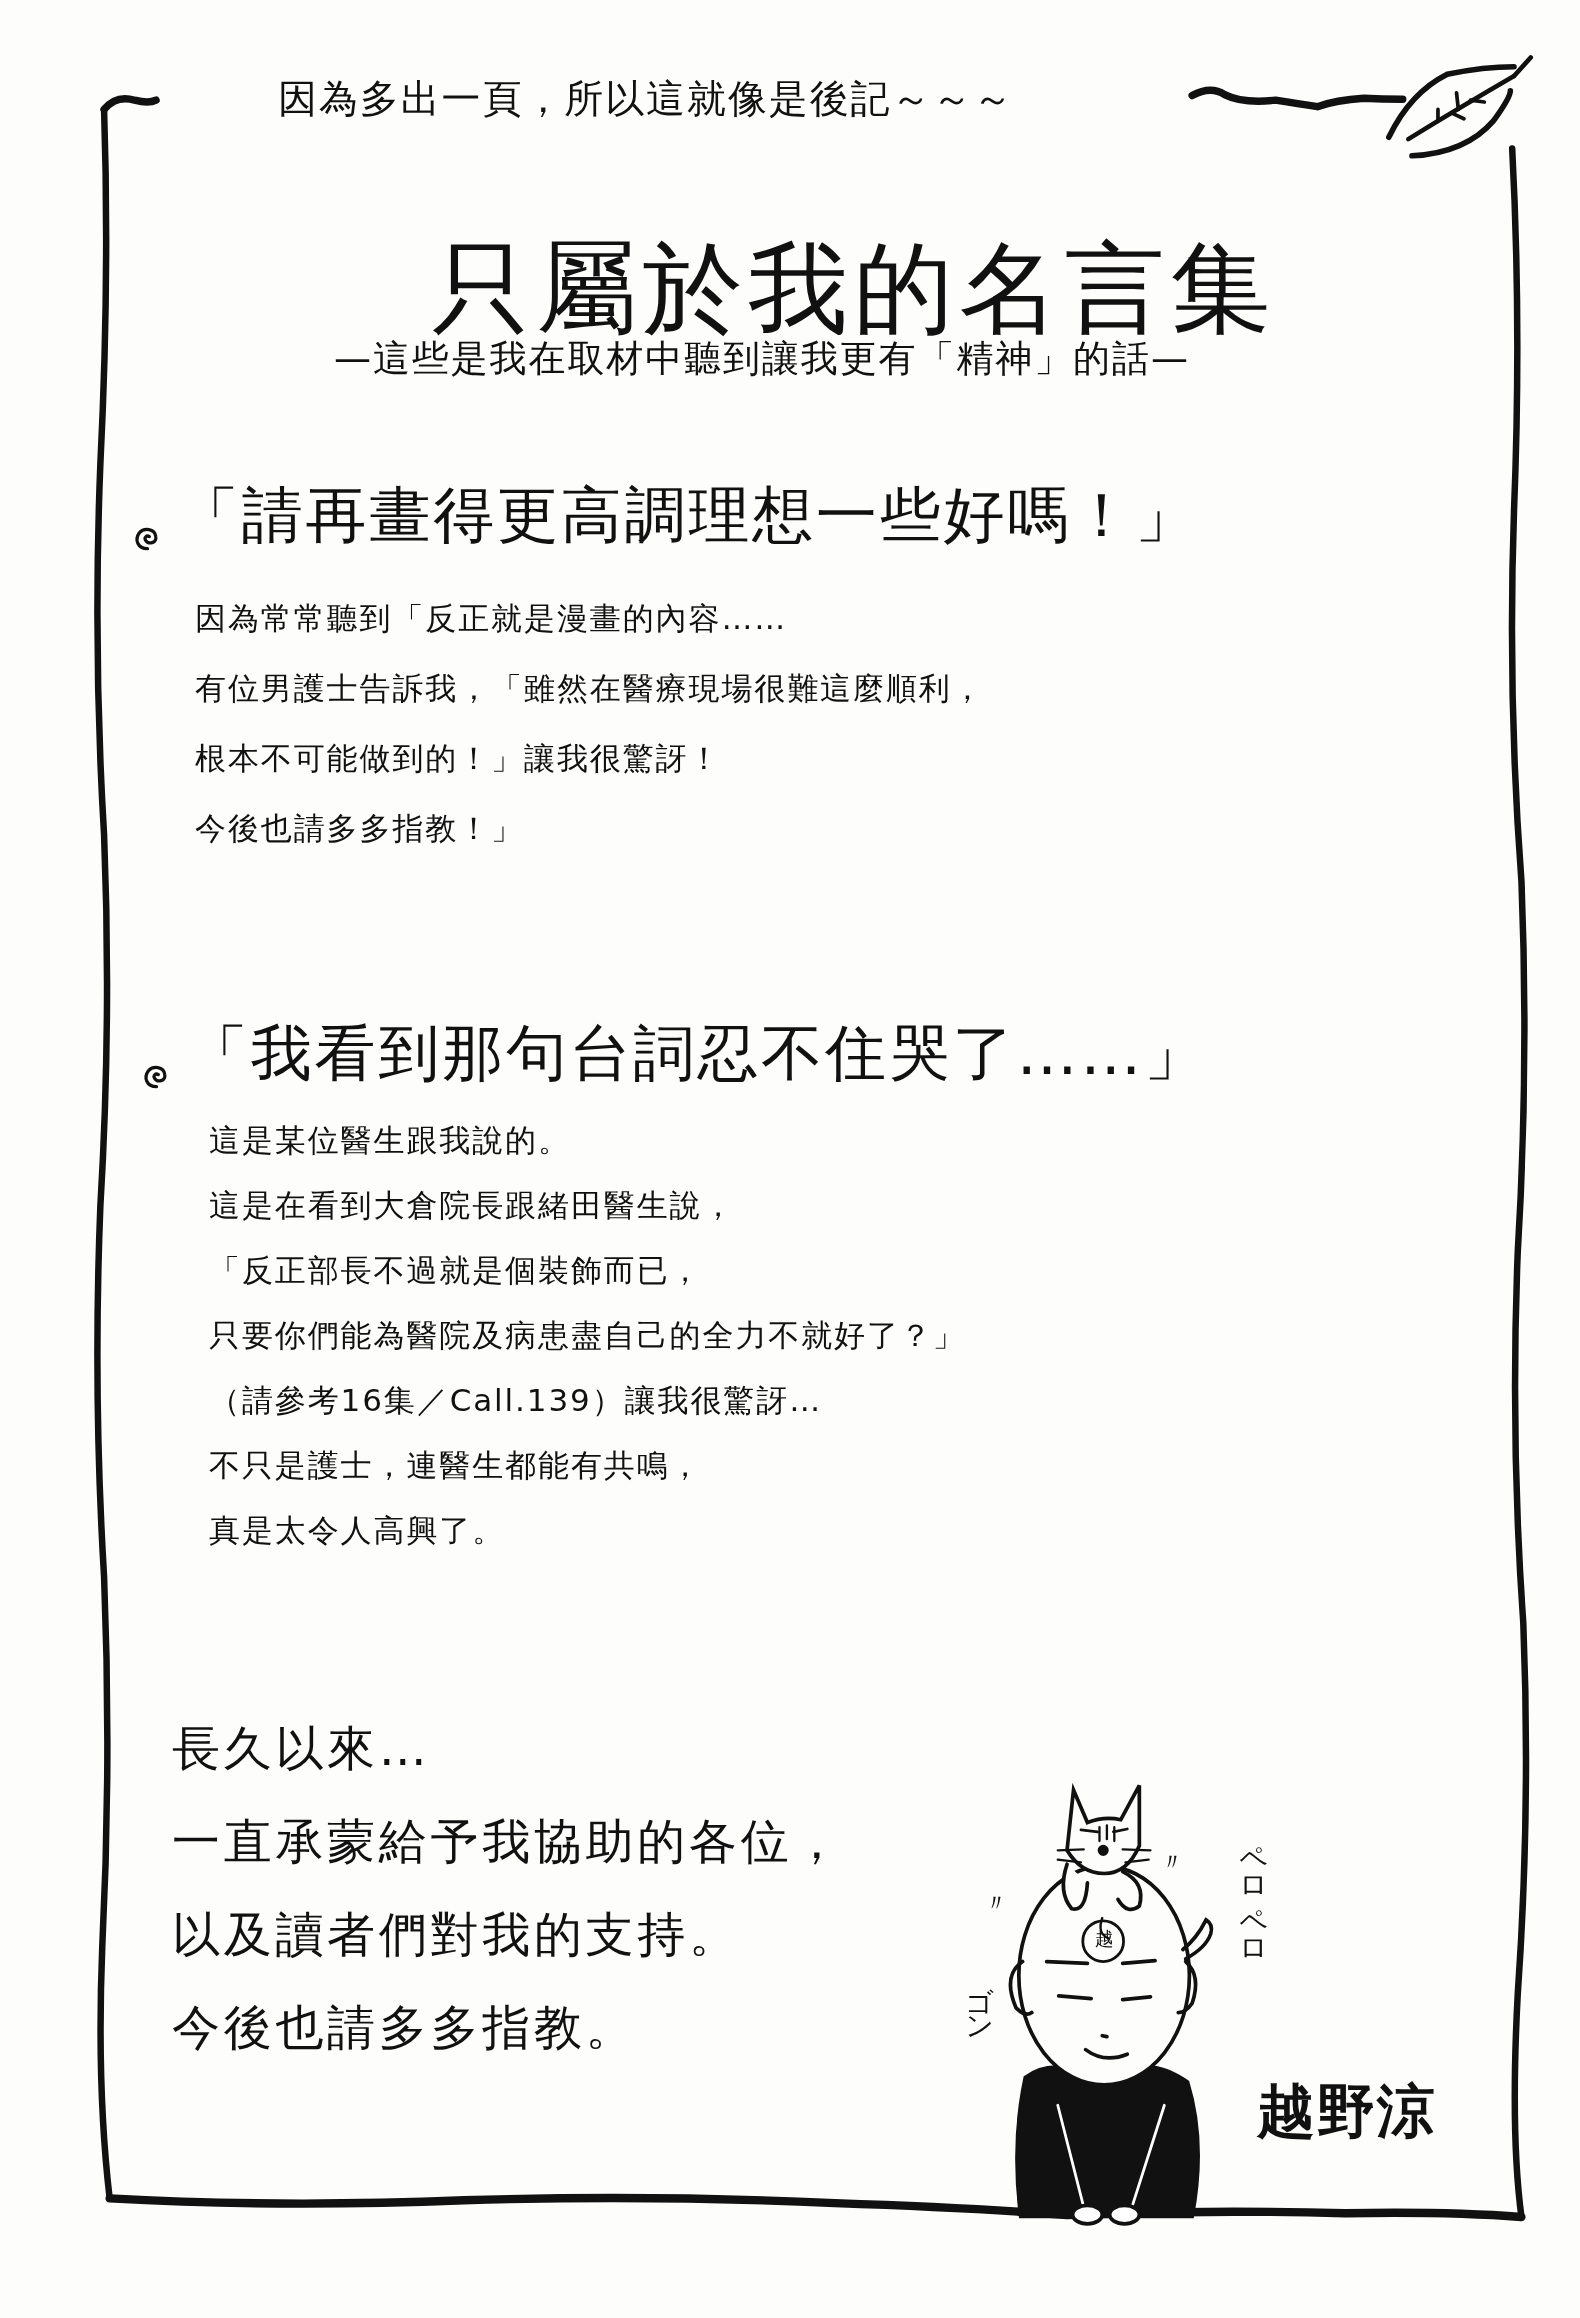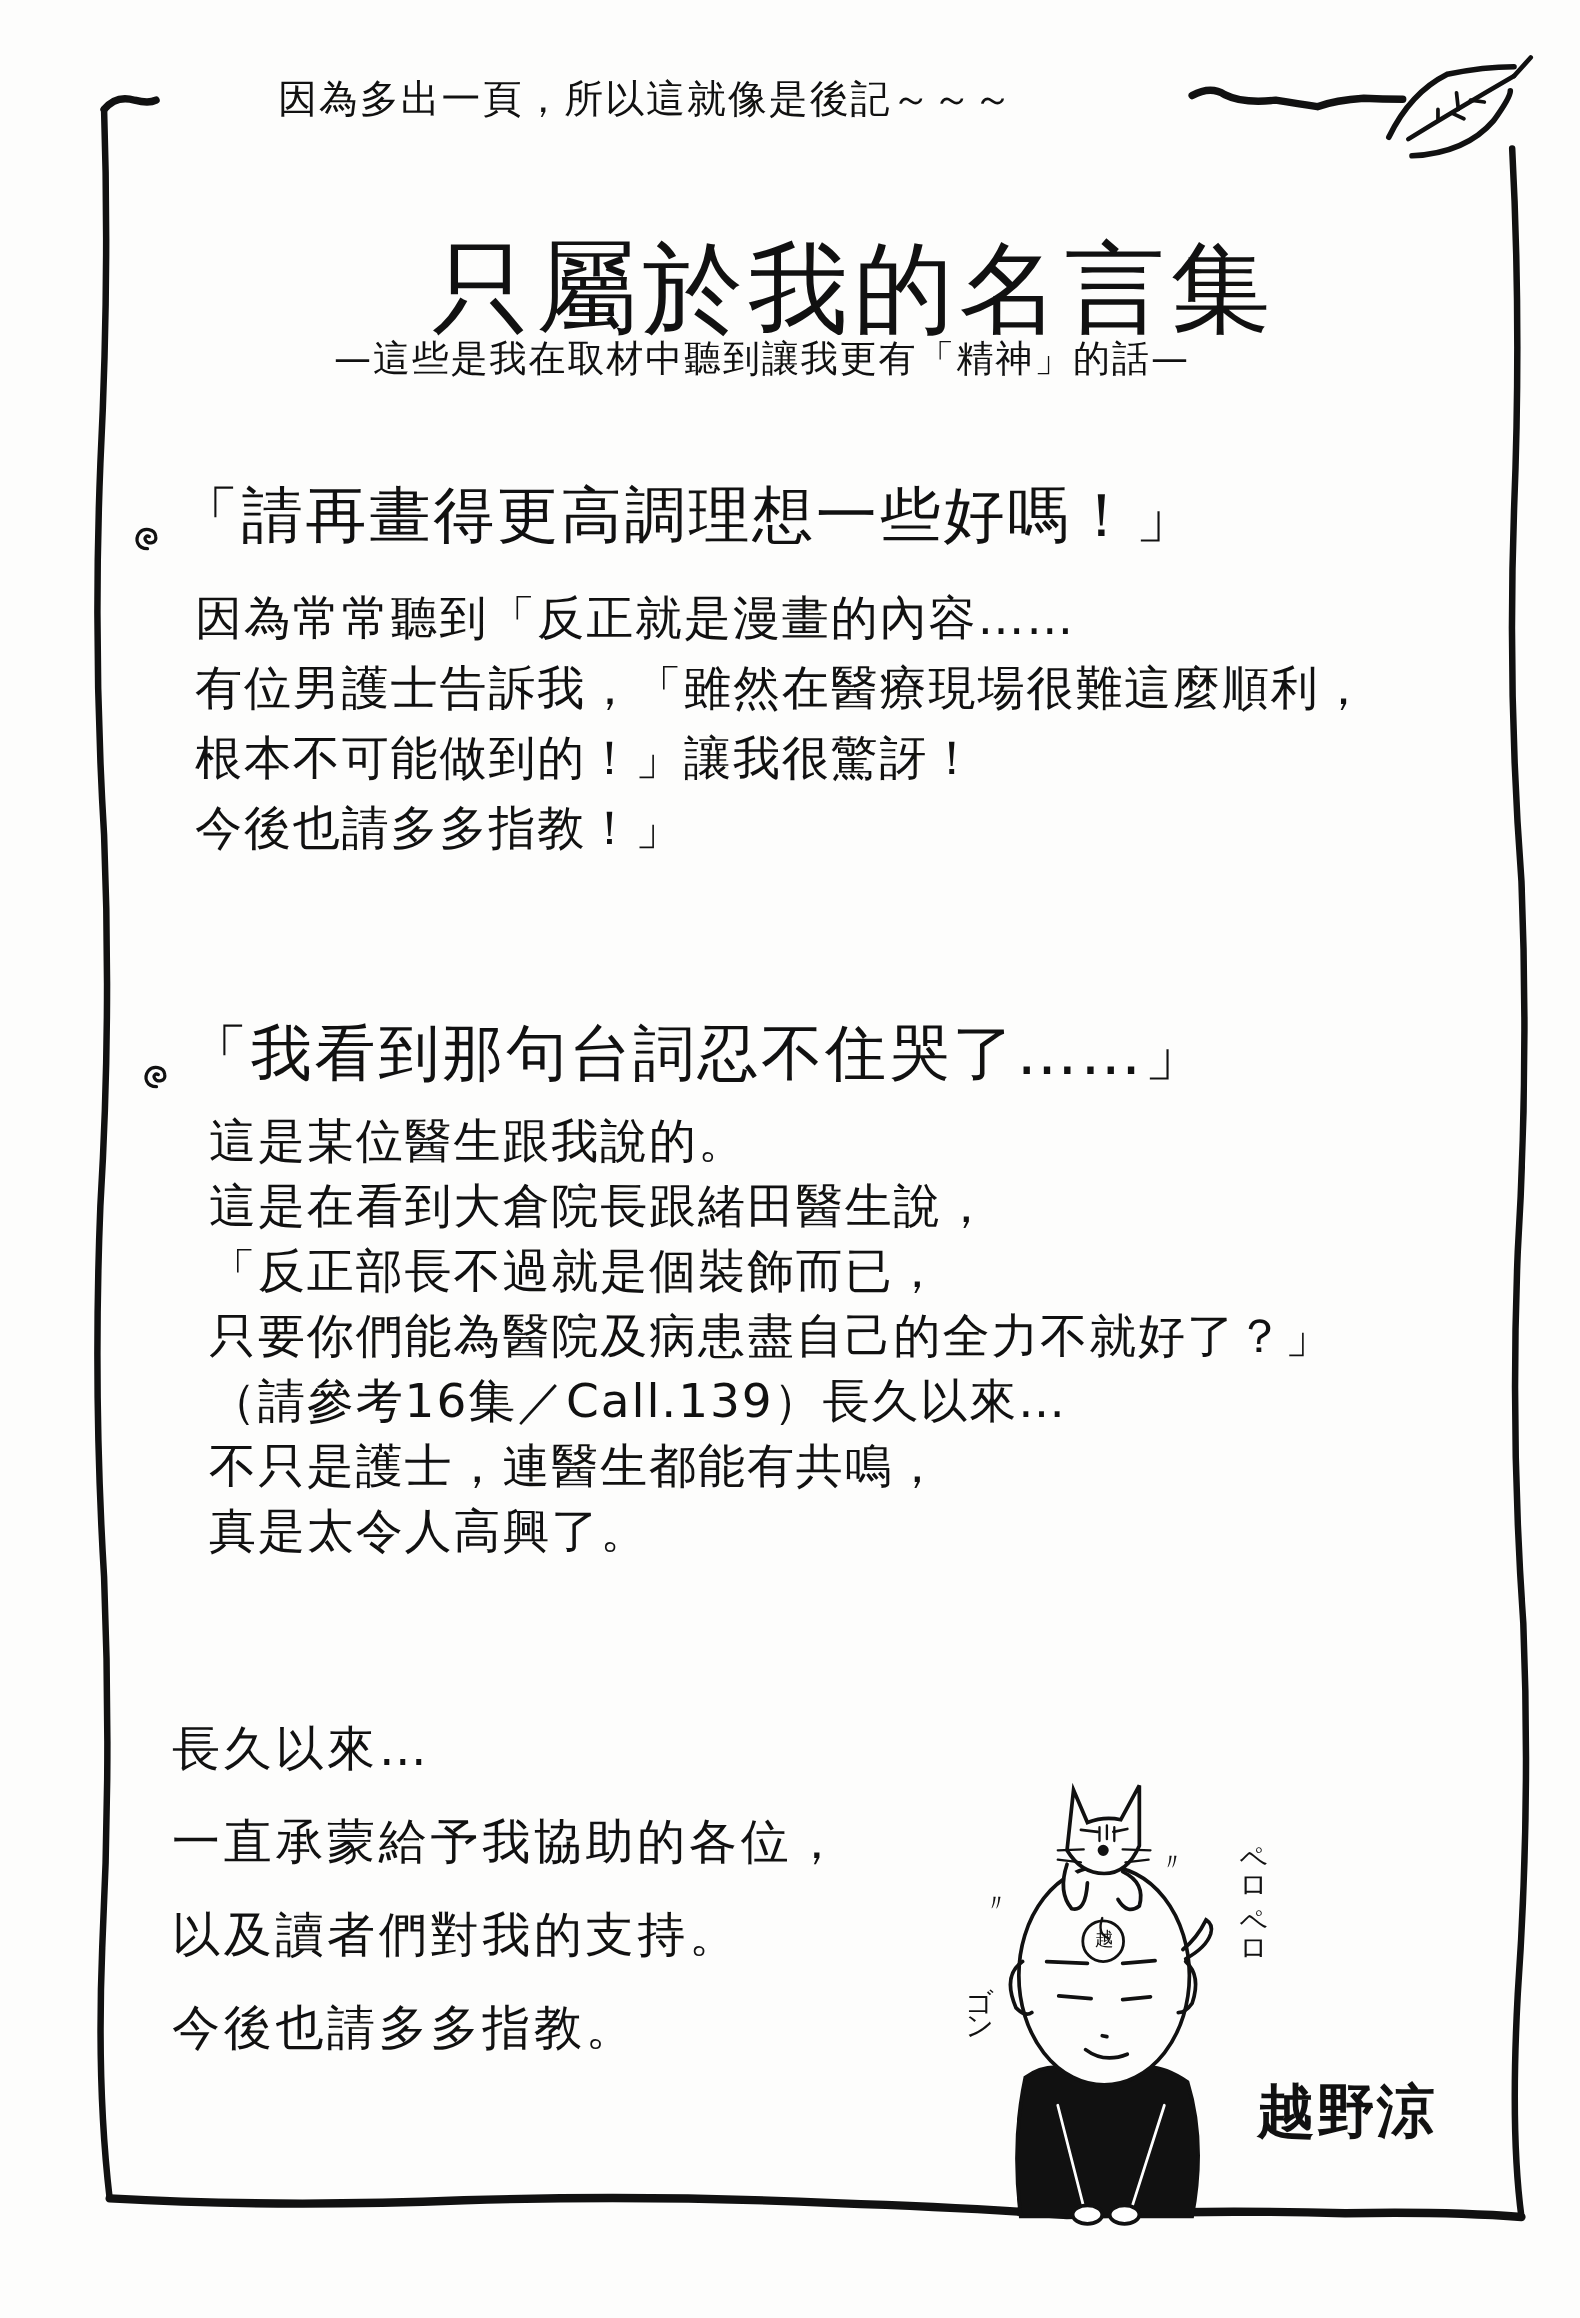--- a/index.html
+++ b/index.html
@@ -29,21 +29,21 @@
   .heading {
     position: absolute; display: flex; align-items: center;
     font-size: 61px; font-weight: normal; letter-spacing: 2.8px;
     white-space: nowrap;
   }
   .bullet {
     display: inline-block; width: 35px; height: 35px;
     margin-right: 13px; position: relative;
   }
   .body-lines {
-    position: absolute; font-size: 47px; letter-spacing: 1.9px;
+    position: absolute; font-size: 31px; letter-spacing: 1.9px;
     line-height: 70px;
   }
   .body-lines div { white-space: nowrap; }
   .closing {
     position: absolute; left: 172px; top: 1702px;
     font-size: 48px; font-weight: normal; letter-spacing: 3.7px;
     line-height: 93px;
   }
   .closing div { white-space: nowrap; }
   .signature {
@@ -107,21 +107,21 @@
           <path d="M19 30 C8 30 5 20 10 13 C15 7 27 8 28 17 C29 24 20 26 17 21 C15 18 18 15 21 17" fill="none" stroke="#111" stroke-width="3.5" stroke-linecap="round"></path>
         </svg>
     </span>
     <span>「我看到那句台詞忍不住哭了……」</span>
   </div>
   <div class="body-lines" style="left:209px; top:1108px; line-height:65px;">
     <div>這是某位醫生跟我說的。</div>
     <div>這是在看到大倉院長跟緒田醫生說，</div>
     <div>「反正部長不過就是個裝飾而已，</div>
     <div>只要你們能為醫院及病患盡自己的全力不就好了？」</div>
-    <div>（請參考16集／Call.139）長久以來…</div>
+    <div>（請參考16集／Call.139）讓我很驚訝…</div>
     <div>不只是護士，連醫生都能有共鳴，</div>
     <div>真是太令人高興了。</div>
   </div>
 </div>
 
 <div class="closing">
   <div>長久以來…</div>
   <div>一直承蒙給予我協助的各位，</div>
   <div>以及讀者們對我的支持。</div>
   <div>今後也請多多指教。</div>

